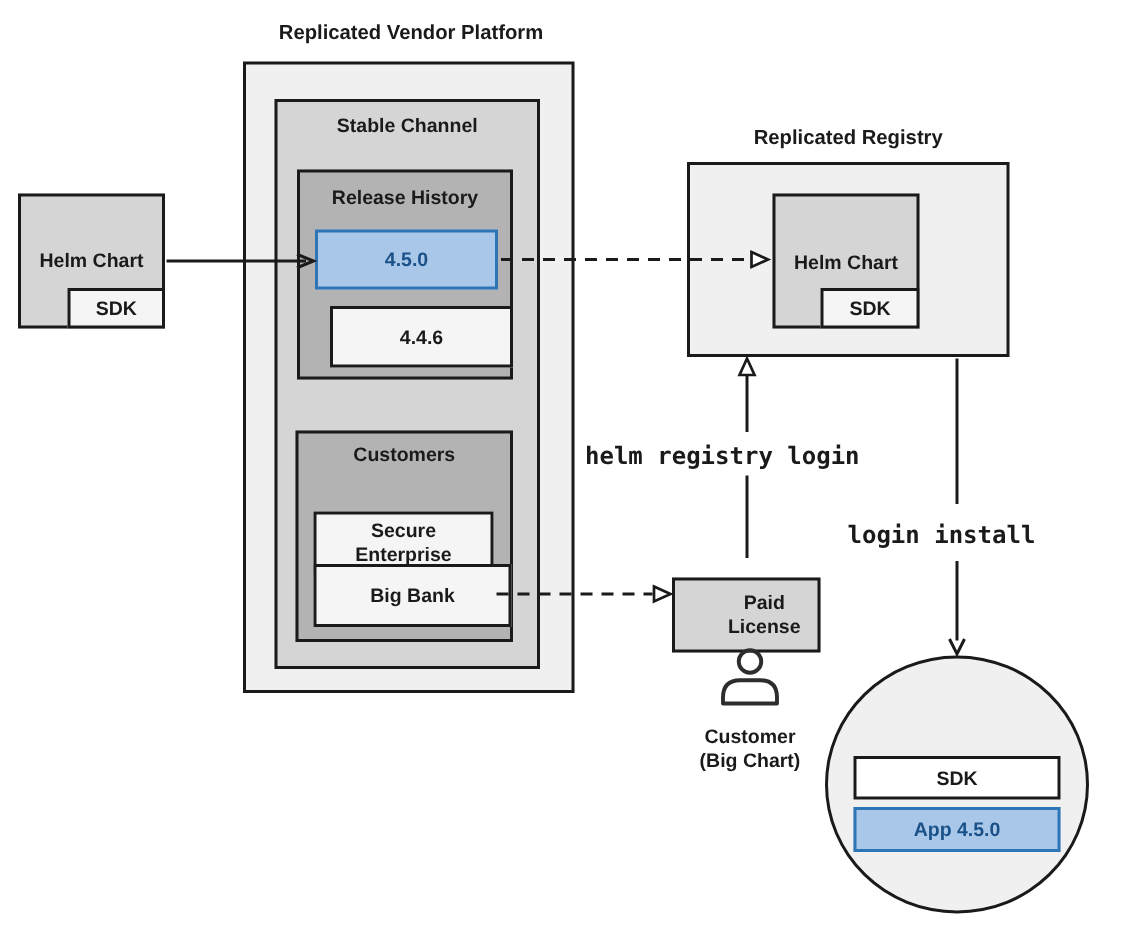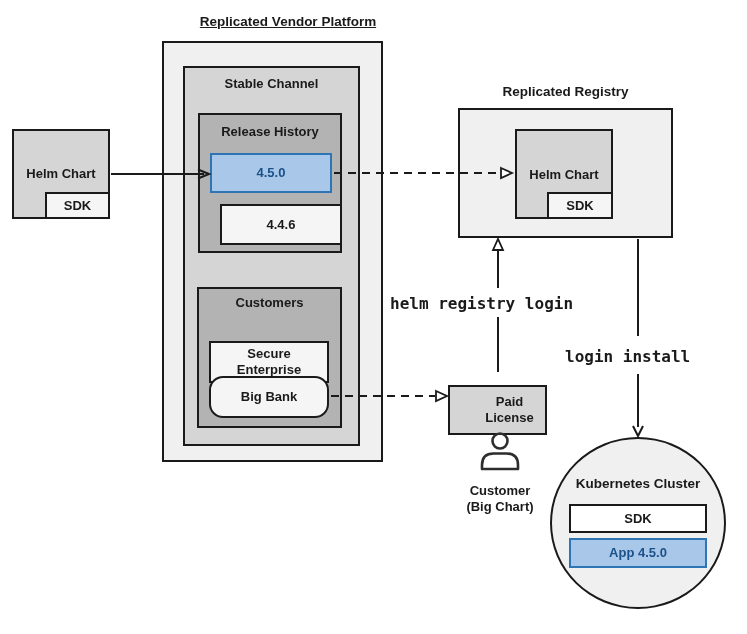--- a/index.html
+++ b/index.html
@@ -33,21 +33,21 @@
   .fill-white{background:#ffffff;}
   .fill-blue{background:var(--blue-fill);border-color:var(--blue-border);color:var(--blue-text);}
   svg.overlay{position:absolute;left:0;top:0;z-index:6;pointer-events:none;}
   svg.overlay *{vector-effect:non-scaling-stroke;}
 </style>
 </head>
 <body>
 
 <div id="stage">
 
-  <div class="lbl" style="left:158px;top:14px;width:260px;font-size:13.5px;z-index:5;text-decoration:underline;">Replicated Vendor Platform</div>
+  <div class="lbl" style="left:144px;top:14px;width:260px;font-size:13.5px;z-index:5;">Replicated Vendor Platform</div>
   <div class="box fill-light" style="left:162px;top:41px;width:221px;height:421px;z-index:1;"></div>
 
   <div class="box fill-med toplabel" style="left:183px;top:66px;width:177px;height:380px;z-index:2;padding-top:8px;">
     <span>Stable Channel</span>
   </div>
 
   <div class="box fill-dark toplabel" style="left:198px;top:113px;width:144px;height:140px;z-index:3;padding-top:9px;">
     <span>Release History</span>
   </div>
 
@@ -59,21 +59,21 @@
   </div>
 
   <div class="box fill-dark toplabel" style="left:197px;top:287px;width:145px;height:141px;z-index:3;padding-top:6px;">
     <span>Customers</span>
   </div>
 
   <div class="box fill-box" style="left:209px;top:321px;width:120px;height:42px;z-index:4;margin-top:20px;">
     <span>Secure
 Enterprise</span>
   </div>
-  <div class="box fill-box" style="left:209px;top:376px;width:120px;height:42px;z-index:4;border-radius:14px;">
+  <div class="box fill-box" style="left:209px;top:376px;width:132px;height:42px;z-index:4;">
     <span>Big Bank</span>
   </div>
 
   <div class="box fill-med" style="left:12px;top:129px;width:98px;height:90px;z-index:2;"></div>
   <div class="lbl" style="left:12px;top:166px;width:98px;z-index:5;">Helm Chart</div>
   <div class="box fill-box" style="left:45px;top:192px;width:65px;height:27px;z-index:3;">
     <span>SDK</span>
   </div>
 
   <div class="lbl" style="left:458px;top:84px;width:215px;font-size:13.5px;z-index:5;">Replicated Registry</div>
@@ -93,21 +93,20 @@
     <circle cx="23" cy="13" r="7.5" fill="none" stroke="#2d2d2d" stroke-width="2.6"></circle>
     <path d="M5 41 L5 37 Q5 25.5 16.5 25.5 L29.5 25.5 Q41 25.5 41 37 L41 41 Z" fill="none" stroke="#2d2d2d" stroke-width="2.6" stroke-linejoin="round"></path>
   </svg>
   <div class="lbl" style="left:435px;top:483px;width:130px;z-index:5;">Customer
 (Big Chart)</div>
 
   <div class="cmd" style="left:390px;top:294px;width:206px;z-index:5;">helm registry login</div>
   <div class="cmd" style="left:565px;top:347px;width:146px;z-index:5;">login install</div>
 
   <div class="box fill-light" style="left:550px;top:437px;width:176px;height:172px;border-radius:50%;z-index:1;"></div>
-  <div class="lbl" style="left:555px;top:476px;width:166px;font-size:13.5px;z-index:5;">Kubernetes Cluster</div>
   <div class="box fill-white" style="left:569px;top:504px;width:138px;height:29px;z-index:2;">
     <span>SDK</span>
   </div>
   <div class="box fill-blue" style="left:569px;top:538px;width:138px;height:30px;z-index:2;">
     <span>App 4.5.0</span>
   </div>
 
   <svg class="overlay" width="747" height="634" viewBox="0 0 747 634">
 
     <g>

